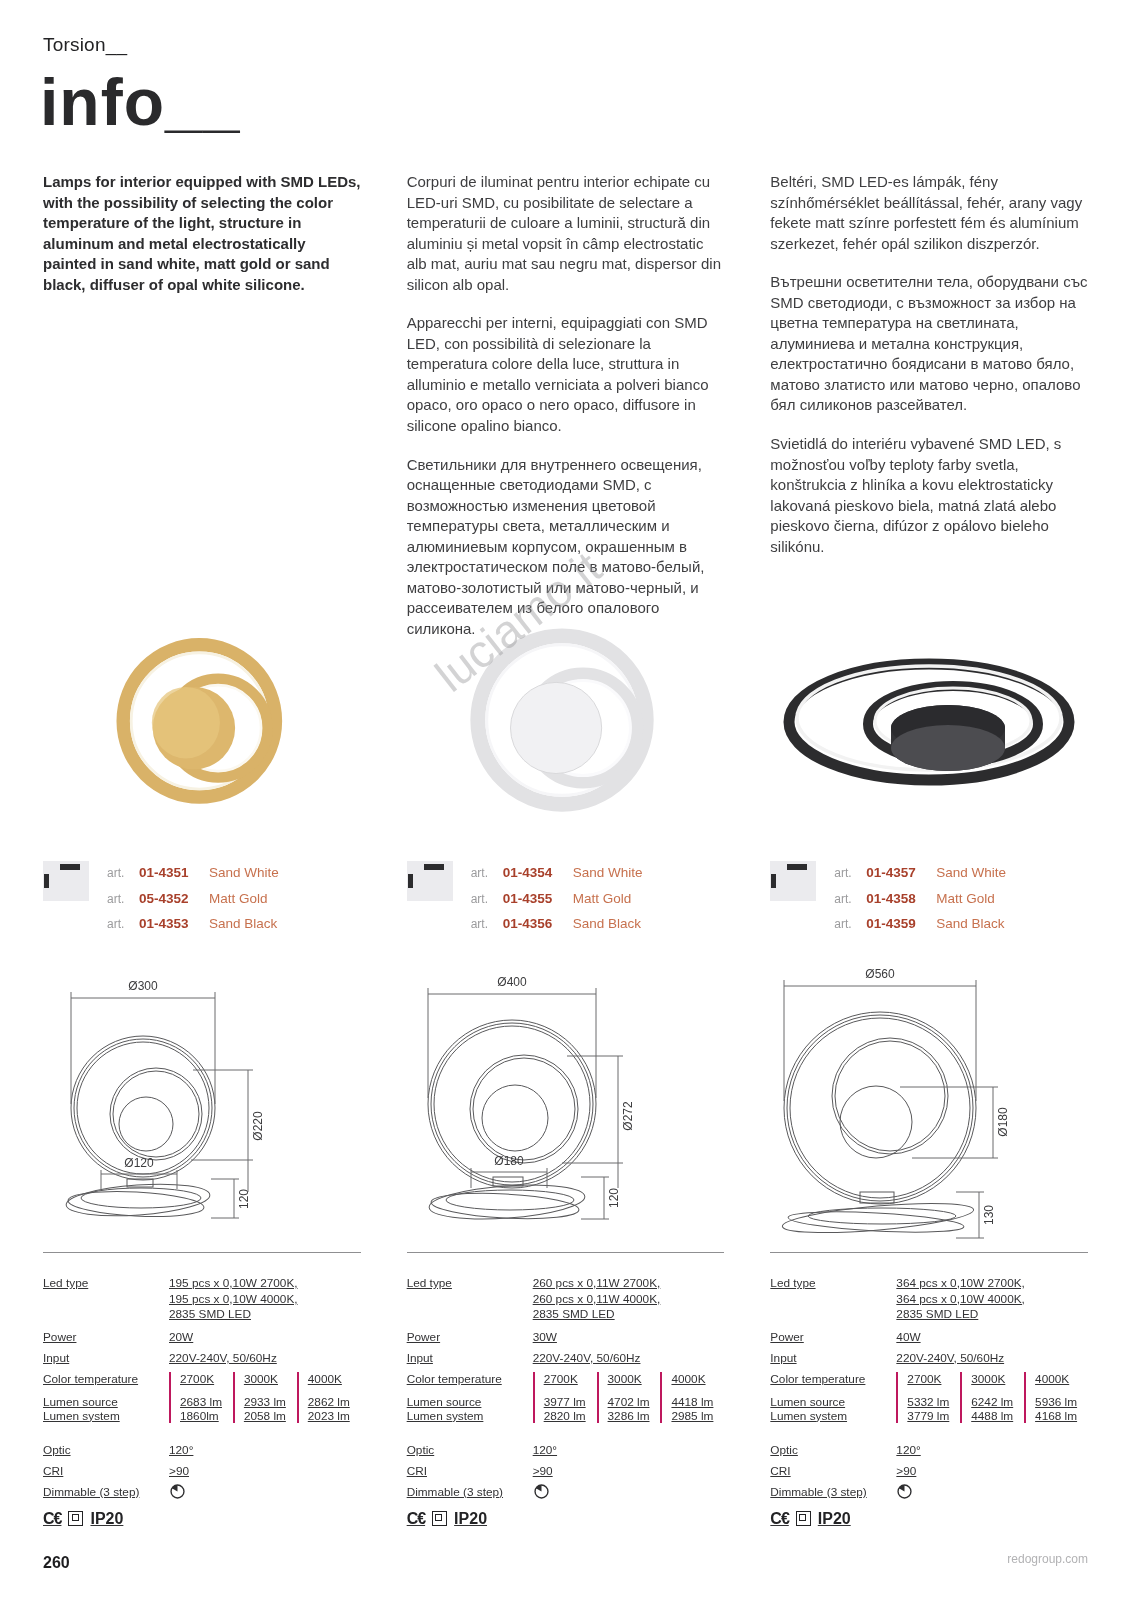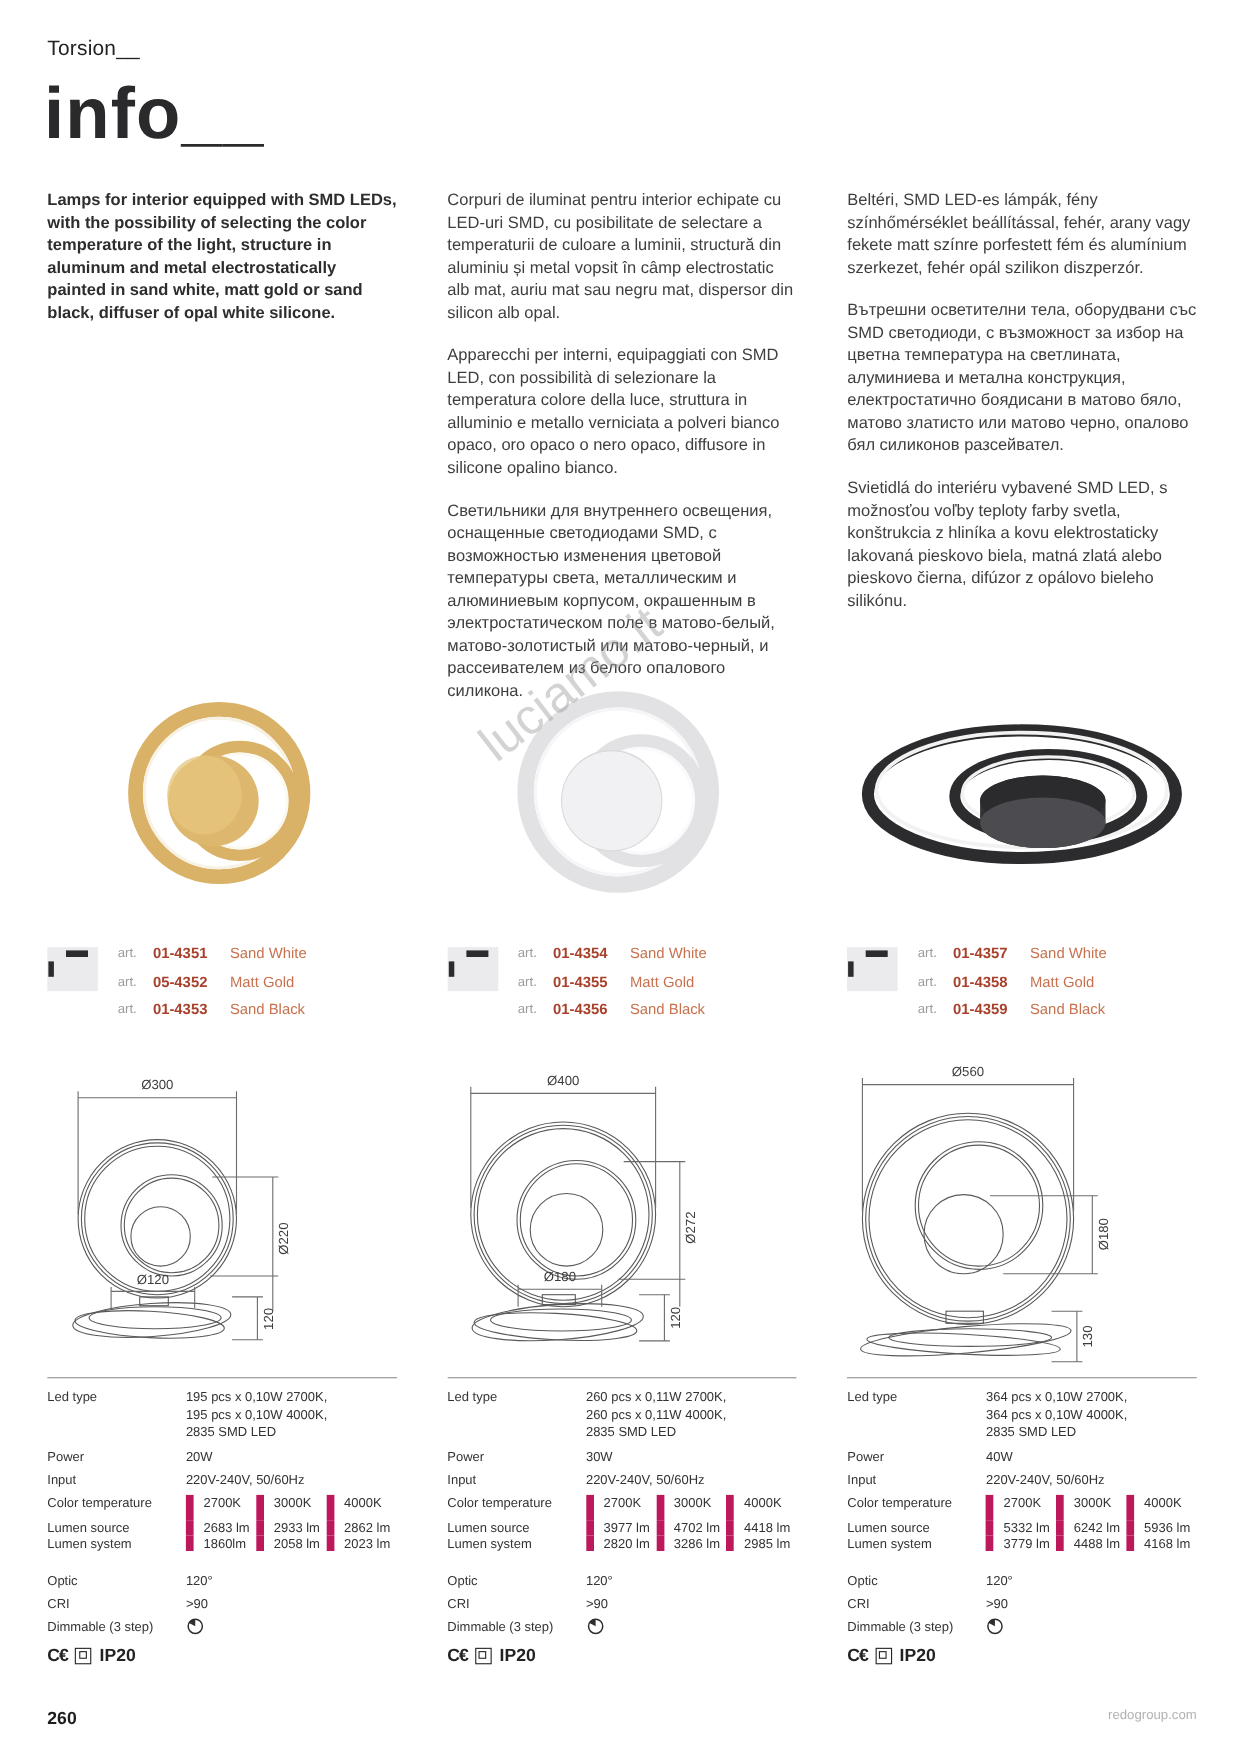--- a/index.html
+++ b/index.html
@@ -36,38 +36,38 @@
   .whitel .ringA,.whitel .ringB{stroke:#e2e2e4;}
   .whitel .glowA{stroke:#f6f6f8;} .whitel .glowB{stroke:#fafafc;}
   .whitel .disc{fill:#f1f1f3;stroke:#d9d9db;stroke-width:1;}
 
   
   .art-zone{height:74px;display:flex;gap:18px;margin-top:8px;}
   .mount-icon{width:46px;height:40px;background:#ebebee;position:relative;flex:none;margin-top:3px;}
   .mount-icon::before{content:"";position:absolute;top:3px;left:17px;width:20px;height:6px;background:#2c2c2e;}
   .mount-icon::after{content:"";position:absolute;top:13px;left:1px;width:5px;height:14px;background:#2c2c2e;}
   .art-list{display:flex;flex-direction:column;justify-content:space-between;padding:1px 0;}
-  .art-row{display:flex;align-items:flex-start;gap:10px;height:21px;}
+  .art-row{display:flex;align-items:flex-end;gap:10px;height:21px;}
   .art-lbl{font-size:12px;color:#9b9b9d;width:22px;flex:none;}
   .art-code{font-size:13.5px;font-weight:700;color:#a8402b;width:60px;flex:none;}
   .art-finish{font-size:13.5px;color:#c7714e;}
 
   
   .diagram-zone{height:306px;margin-top:14px;}
   svg.diagram{width:300px;height:300px;}
   .diagram text{font-size:12px;fill:#3c3c3e;font-family:"Liberation Sans",sans-serif;}
   .diagram .shape{stroke:#59595b;stroke-width:1;fill:none;}
   .diagram .dim{stroke:#6b6b6d;stroke-width:1;fill:none;}
 
   
-  .spec-zone{border-top:1px solid #8f8f91;padding-top:10px;font-size:11.8px;color:#333335;}
+  .spec-zone{border-top:1px solid #8f8f91;padding-top:23px;font-size:11.8px;color:#333335;text-decoration:underline;}
   .spec-row{display:grid;grid-template-columns:126px 1fr;margin-bottom:7px;align-items:start;}
   .spec-row .led-lines div{line-height:1.32;}
   .spec-grid{display:grid;grid-template-columns:126px 1fr 1fr 1fr;margin-bottom:20px;}
-  .spec-grid .cell{border-left:7px solid #be185d;padding-left:9px;}
+  .spec-grid .cell{border-left:2px solid #be185d;padding-left:9px;}
   .spec-grid .gap{padding-bottom:9px;}
   .dim-icon{margin-top:-2px;}
   .cert-row{display:flex;align-items:center;gap:5px;margin-top:3px;}
   .ce-mark{font-size:16px;font-weight:700;color:#232325;letter-spacing:-1px;}
   .class2-icon{width:13px;height:13px;border:1.7px solid #232325;position:relative;margin:0 2px;}
   .class2-icon::before{content:"";position:absolute;top:2.2px;left:2.2px;width:5px;height:5px;border:1.4px solid #232325;}
   .ip-rating{font-size:16px;font-weight:700;color:#232325;}
 
   
   .footer-page{position:absolute;left:43px;bottom:28px;font-size:16px;font-weight:700;color:#1d1d1f;}

